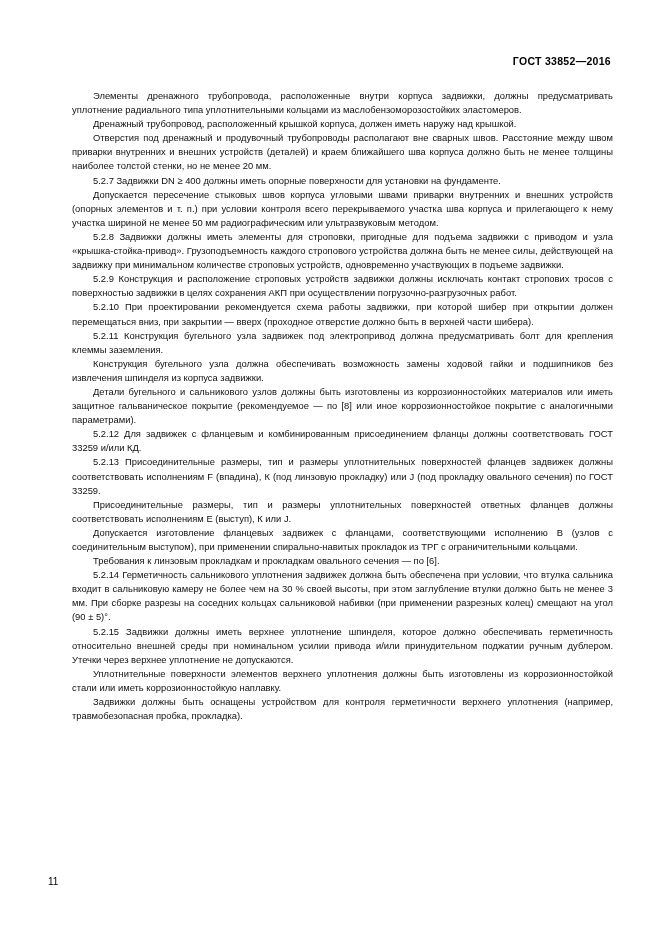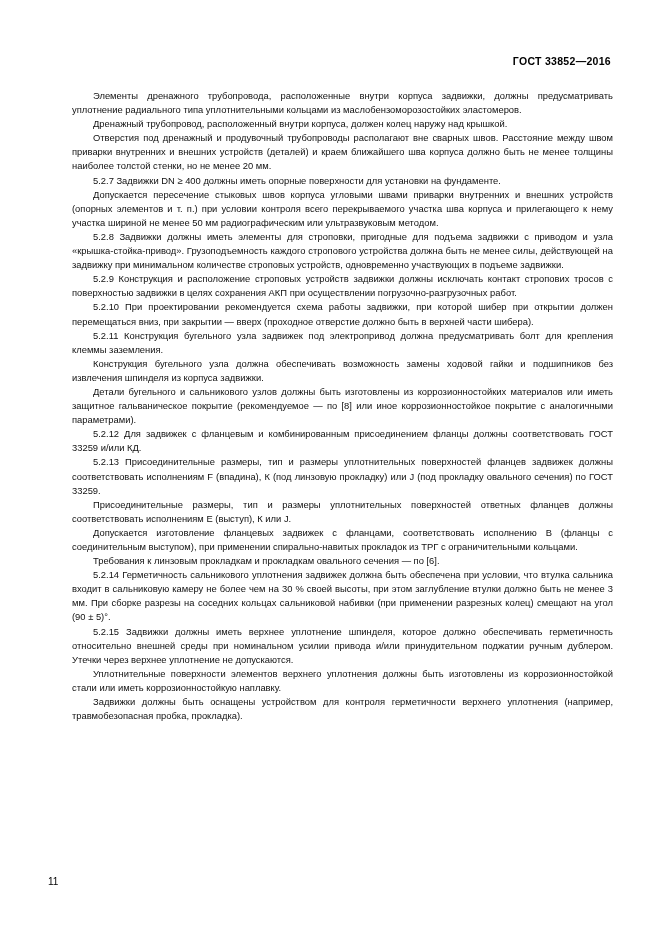--- a/index.html
+++ b/index.html
@@ -56,34 +56,34 @@
 </style>
 </head>
 <body>
 
 <div class="page">
 
   <div class="header">ГОСТ 33852—2016</div>
 
   <div class="content">
     <p>Элементы дренажного трубопровода, расположенные внутри корпуса задвижки, должны предусматривать уплотнение радиального типа уплотнительными кольцами из маслобензоморозостойких эластомеров.</p>
-    <p>Дренажный трубопровод, расположенный внутри корпуса, должен колец наружу над крышкой.</p>
+    <p>Дренажный трубопровод, расположенный крышкой корпуса, должен иметь наружу над крышкой.</p>
     <p>Отверстия под дренажный и продувочный трубопроводы располагают вне сварных швов. Расстояние между швом приварки внутренних и внешних устройств (деталей) и краем ближайшего шва корпуса должно быть не менее толщины наиболее толстой стенки, но не менее 20 мм.</p>
     <p>5.2.7 Задвижки DN ≥ 400 должны иметь опорные поверхности для установки на фундаменте.</p>
     <p>Допускается пересечение стыковых швов корпуса угловыми швами приварки внутренних и внешних устройств (опорных элементов и т. п.) при условии контроля всего перекрываемого участка шва корпуса и прилегающего к нему участка шириной не менее 50 мм радиографическим или ультразвуковым методом.</p>
     <p>5.2.8 Задвижки должны иметь элементы для строповки, пригодные для подъема задвижки с приводом и узла «крышка-стойка-привод». Грузоподъемность каждого стропового устройства должна быть не менее силы, действующей на задвижку при минимальном количестве строповых устройств, одновременно участвующих в подъеме задвижки.</p>
     <p>5.2.9 Конструкция и расположение строповых устройств задвижки должны исключать контакт стропових тросов с поверхностью задвижки в целях сохранения АКП при осуществлении погрузочно-разгрузочных работ.</p>
     <p>5.2.10 При проектировании рекомендуется схема работы задвижки, при которой шибер при открытии должен перемещаться вниз, при закрытии — вверх (проходное отверстие должно быть в верхней части шибера).</p>
     <p>5.2.11 Конструкция бугельного узла задвижек под электропривод должна предусматривать болт для крепления клеммы заземления.</p>
     <p>Конструкция бугельного узла должна обеспечивать возможность замены ходовой гайки и подшипников без извлечения шпинделя из корпуса задвижки.</p>
     <p>Детали бугельного и сальникового узлов должны быть изготовлены из коррозионностойких материалов или иметь защитное гальваническое покрытие (рекомендуемое — по [8] или иное коррозионностойкое покрытие с аналогичными параметрами).</p>
     <p>5.2.12 Для задвижек с фланцевым и комбинированным присоединением фланцы должны соответствовать ГОСТ 33259 и/или КД.</p>
     <p>5.2.13 Присоединительные размеры, тип и размеры уплотнительных поверхностей фланцев задвижек должны соответствовать исполнениям F (впадина), К (под линзовую прокладку) или J (под прокладку овального сечения) по ГОСТ 33259.</p>
     <p>Присоединительные размеры, тип и размеры уплотнительных поверхностей ответных фланцев должны соответствовать исполнениям Е (выступ), К или J.</p>
-    <p>Допускается изготовление фланцевых задвижек с фланцами, соответствовать исполнению В (фланцы с соединительным выступом), при применении спирально-навитых прокладок из ТРГ с ограничительными кольцами.</p>
+    <p>Допускается изготовление фланцевых задвижек с фланцами, соответствующими исполнению В (узлов с соединительным выступом), при применении спирально-навитых прокладок из ТРГ с ограничительными кольцами.</p>
     <p>Требования к линзовым прокладкам и прокладкам овального сечения — по [6].</p>
     <p>5.2.14 Герметичность сальникового уплотнения задвижек должна быть обеспечена при условии, что втулка сальника входит в сальниковую камеру не более чем на 30 % своей высоты, при этом заглубление втулки должно быть не менее 3 мм. При сборке разрезы на соседних кольцах сальниковой набивки (при применении разрезных колец) смещают на угол (90 ± 5)°.</p>
     <p>5.2.15 Задвижки должны иметь верхнее уплотнение шпинделя, которое должно обеспечивать герметичность относительно внешней среды при номинальном усилии привода и/или принудительном поджатии ручным дублером. Утечки через верхнее уплотнение не допускаются.</p>
     <p>Уплотнительные поверхности элементов верхнего уплотнения должны быть изготовлены из коррозионностойкой стали или иметь коррозионностойкую наплавку.</p>
     <p>Задвижки должны быть оснащены устройством для контроля герметичности верхнего уплотнения (например, травмобезопасная пробка, прокладка).</p>
   </div>
 
   <div class="footer">11</div>
 
 </div>

